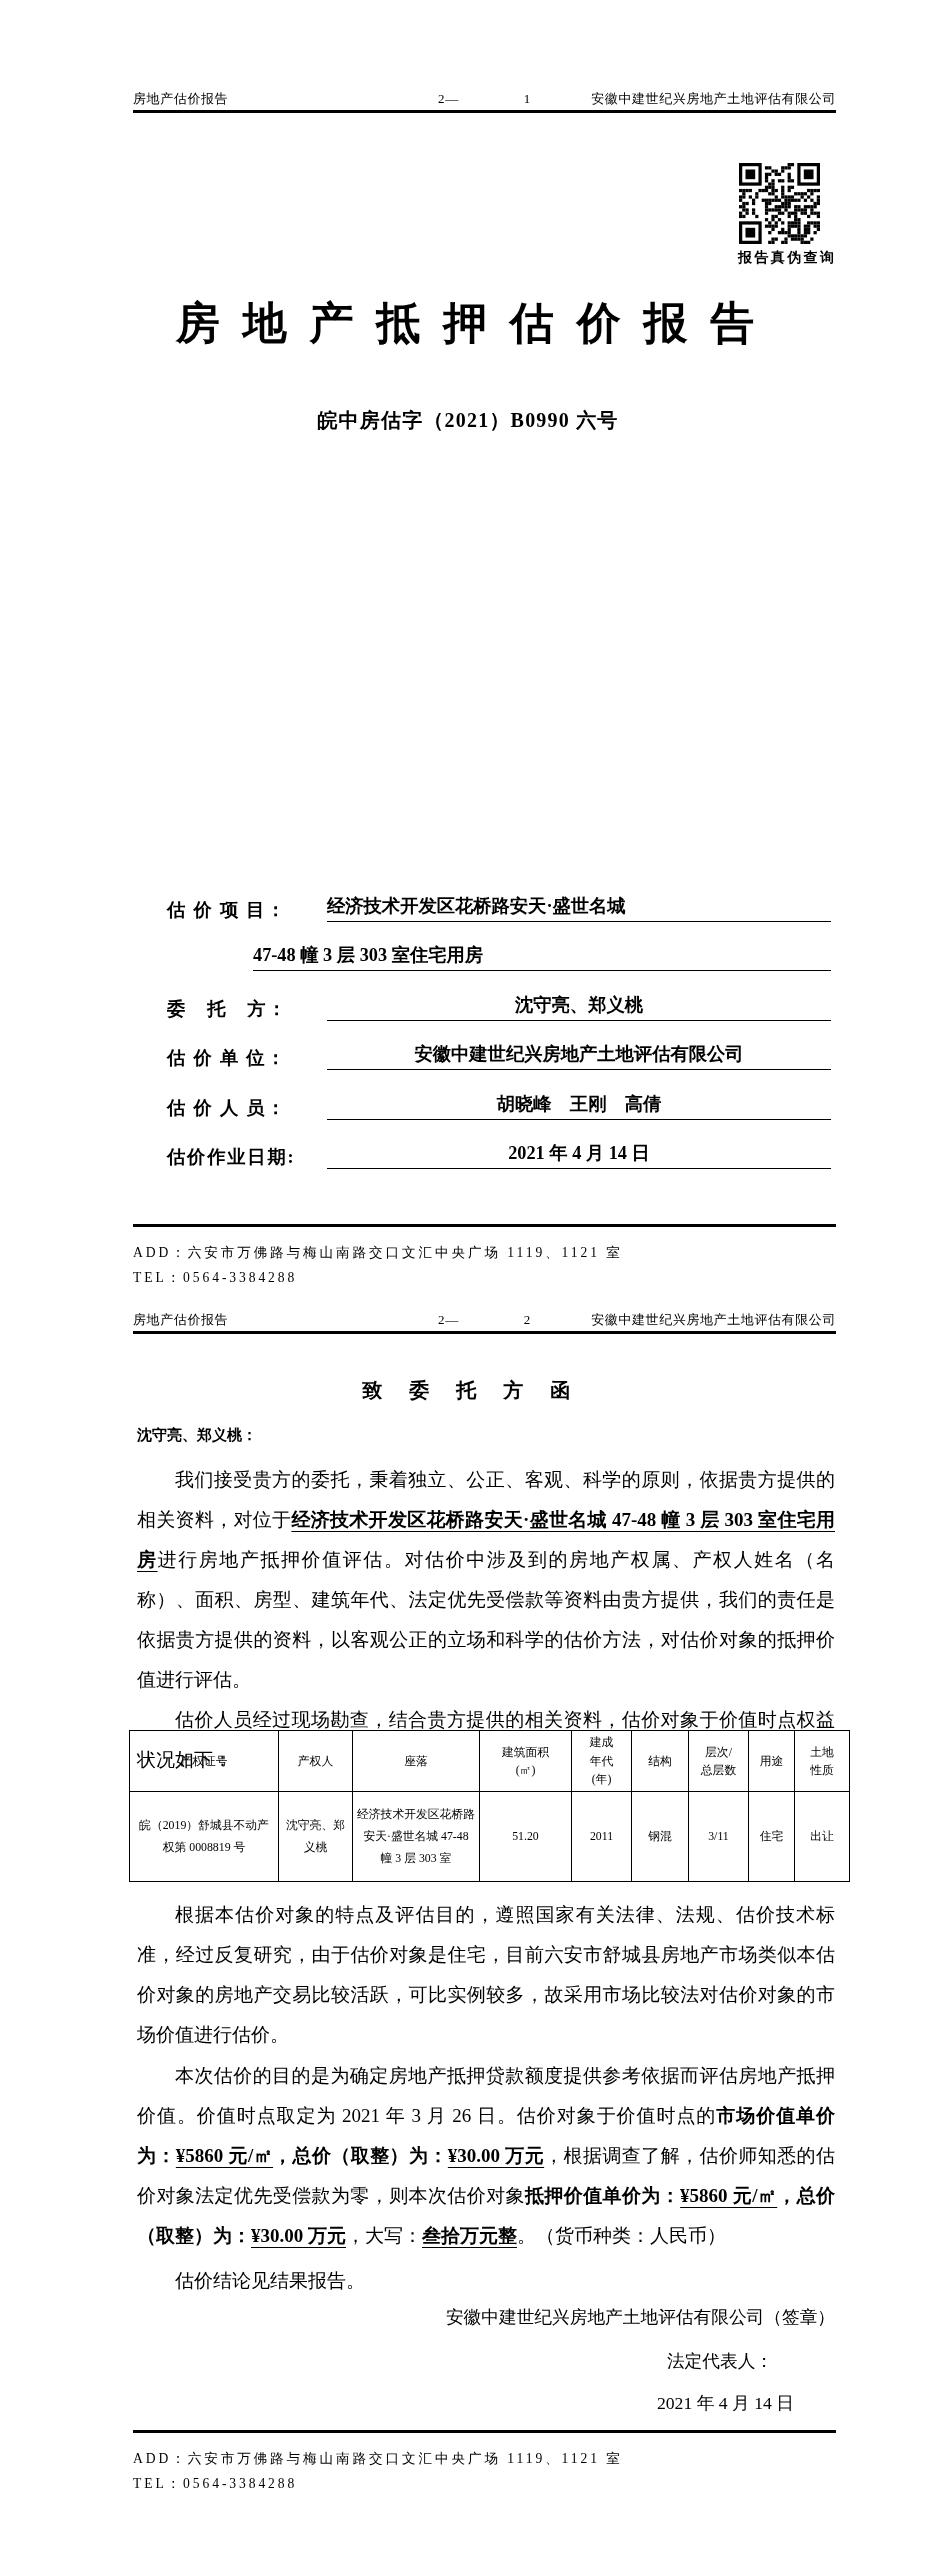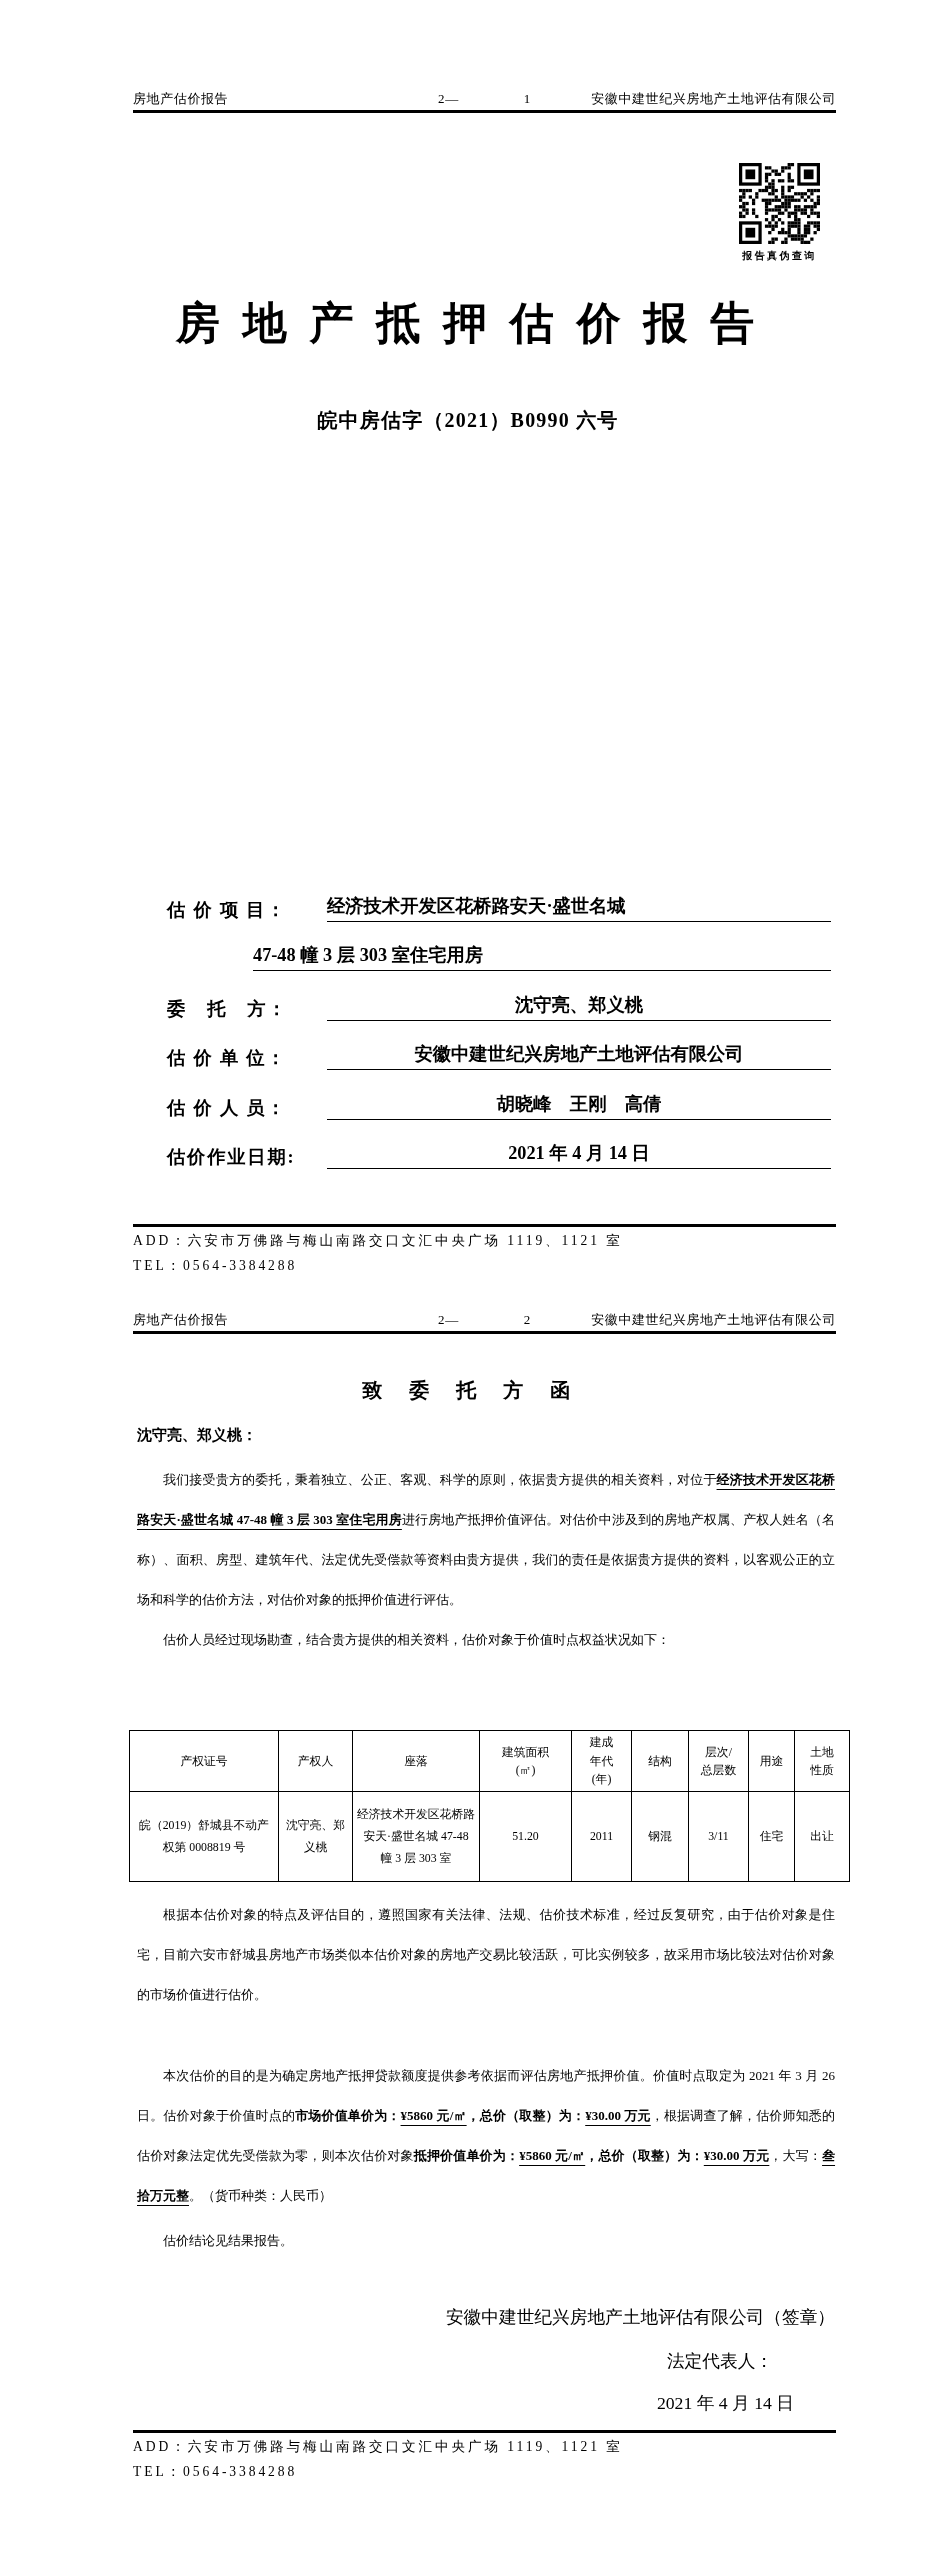--- a/index.html
+++ b/index.html
@@ -21,21 +21,21 @@
   }
   .page-1 .hdr { top:90px; }
   .page-2 .hdr { top:22px; }
   .hdr .h-left  { flex:1; text-align:left; }
   .hdr .h-mid   { display:flex; gap:65px; }
   .hdr .h-right { flex:1; text-align:right; }
 
   
   .qr-wrap { position:absolute; top:163px; left:738px; width:83px; text-align:center; }
   .qr-wrap svg { display:block; width:81px; height:81px; margin:0 auto; }
-  .qr-caption { margin-top:4.7px; font-weight:bold; font-size:10px; letter-spacing:2.4px; white-space:nowrap; }
+  .qr-caption { margin-top:4.7px; font-weight:bold; font-size:14px; letter-spacing:2.4px; white-space:nowrap; }
 
   .doc-title {
     position:absolute; top:294px; left:0; width:100%;
     text-align:center; font-size:44px; font-weight:bold; letter-spacing:5.9px; white-space:nowrap;
   }
   .doc-number {
     position:absolute; top:407px; left:0; width:100%;
     text-align:center; font-size:20px; font-weight:bold; letter-spacing:1.2px;
   }
 
@@ -44,32 +44,32 @@
   .frow { display:flex; align-items:flex-end; height:29.5px; margin-bottom:20px;font-family:Liberation Serif, serif; }
   .flabel { width:160px; flex:none; letter-spacing:1.8px; white-space:nowrap; }
   .fspacer { width:86px; flex:none; }
   .fvalue {
     flex:1; border-bottom:1.8px solid #000; text-align:center;
     padding-bottom:2.9px; white-space:nowrap;
   }
   .fvalue.left { text-align:left; }
 
   
-  .pfooter { position:absolute; left:133px; right:100px; border-top:3.5px solid #000; padding-top:5px;
+  .pfooter { position:absolute; left:133px; right:100px; border-top:3.5px solid #000; padding-top:17px;
     font-size:13.6px; letter-spacing:2.9px; }
   .page-1 .pfooter { top:1224px; }
   .page-2 .pfooter { top:1141px; }
   .pfooter div { margin-bottom:7px; white-space:nowrap; }
 
   
   .letter-title { position:absolute; top:88px; left:0; width:100%; text-align:center;
     font-size:20px; font-weight:bold; letter-spacing:3.5px; }
   .salutation { position:absolute; top:137px; left:137px; font-size:15px; font-weight:bold; }
 
-  .body-block { position:absolute; left:137px; right:101px; font-size:13px; line-height:40px;
+  .body-block { position:absolute; left:137px; right:101px; font-size:19px; line-height:40px;
     text-align:justify; text-justify:inter-ideograph; }
   .body-block p { margin:0; text-indent:2em; }
   .block-a { top:171px; }
   .block-c { top:606px; }
   .block-d { top:767px; }
   .block-d p + p { margin-top:4.7px; }
 
   .rich .u { text-decoration:underline; text-decoration-thickness:1.2px; text-underline-offset:4.7px; }
   .rich .b { font-weight:bold; }
 

